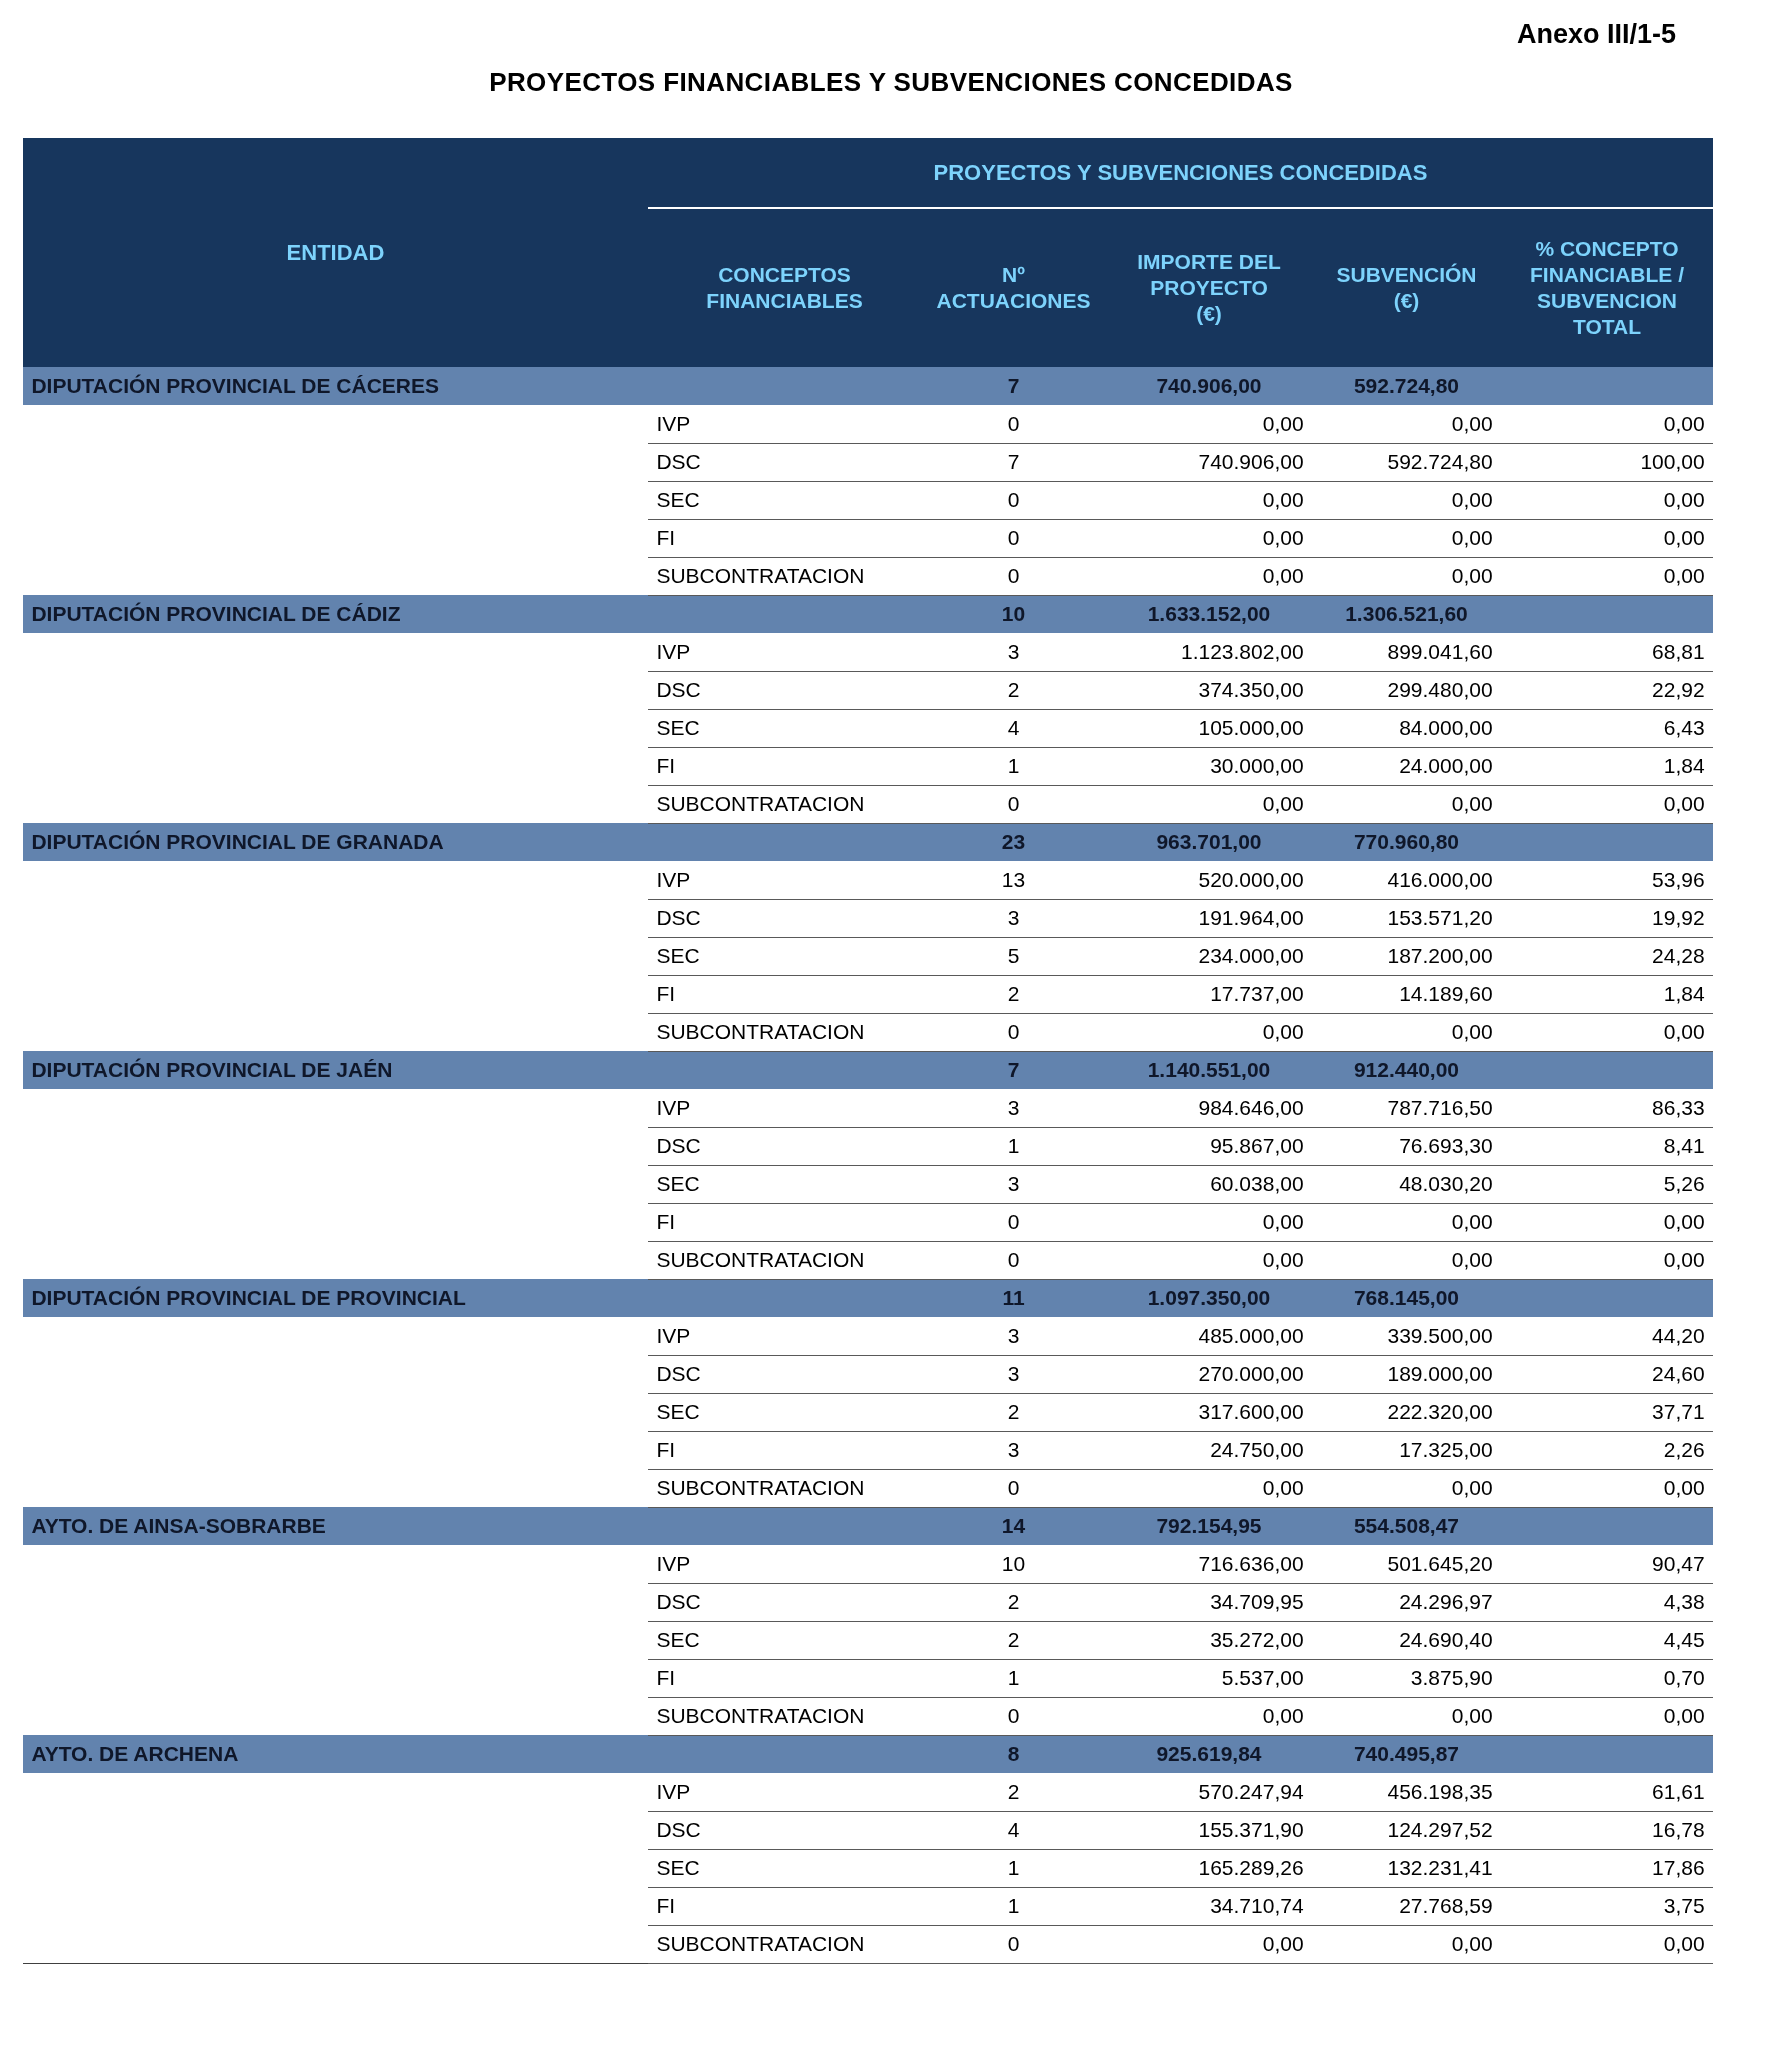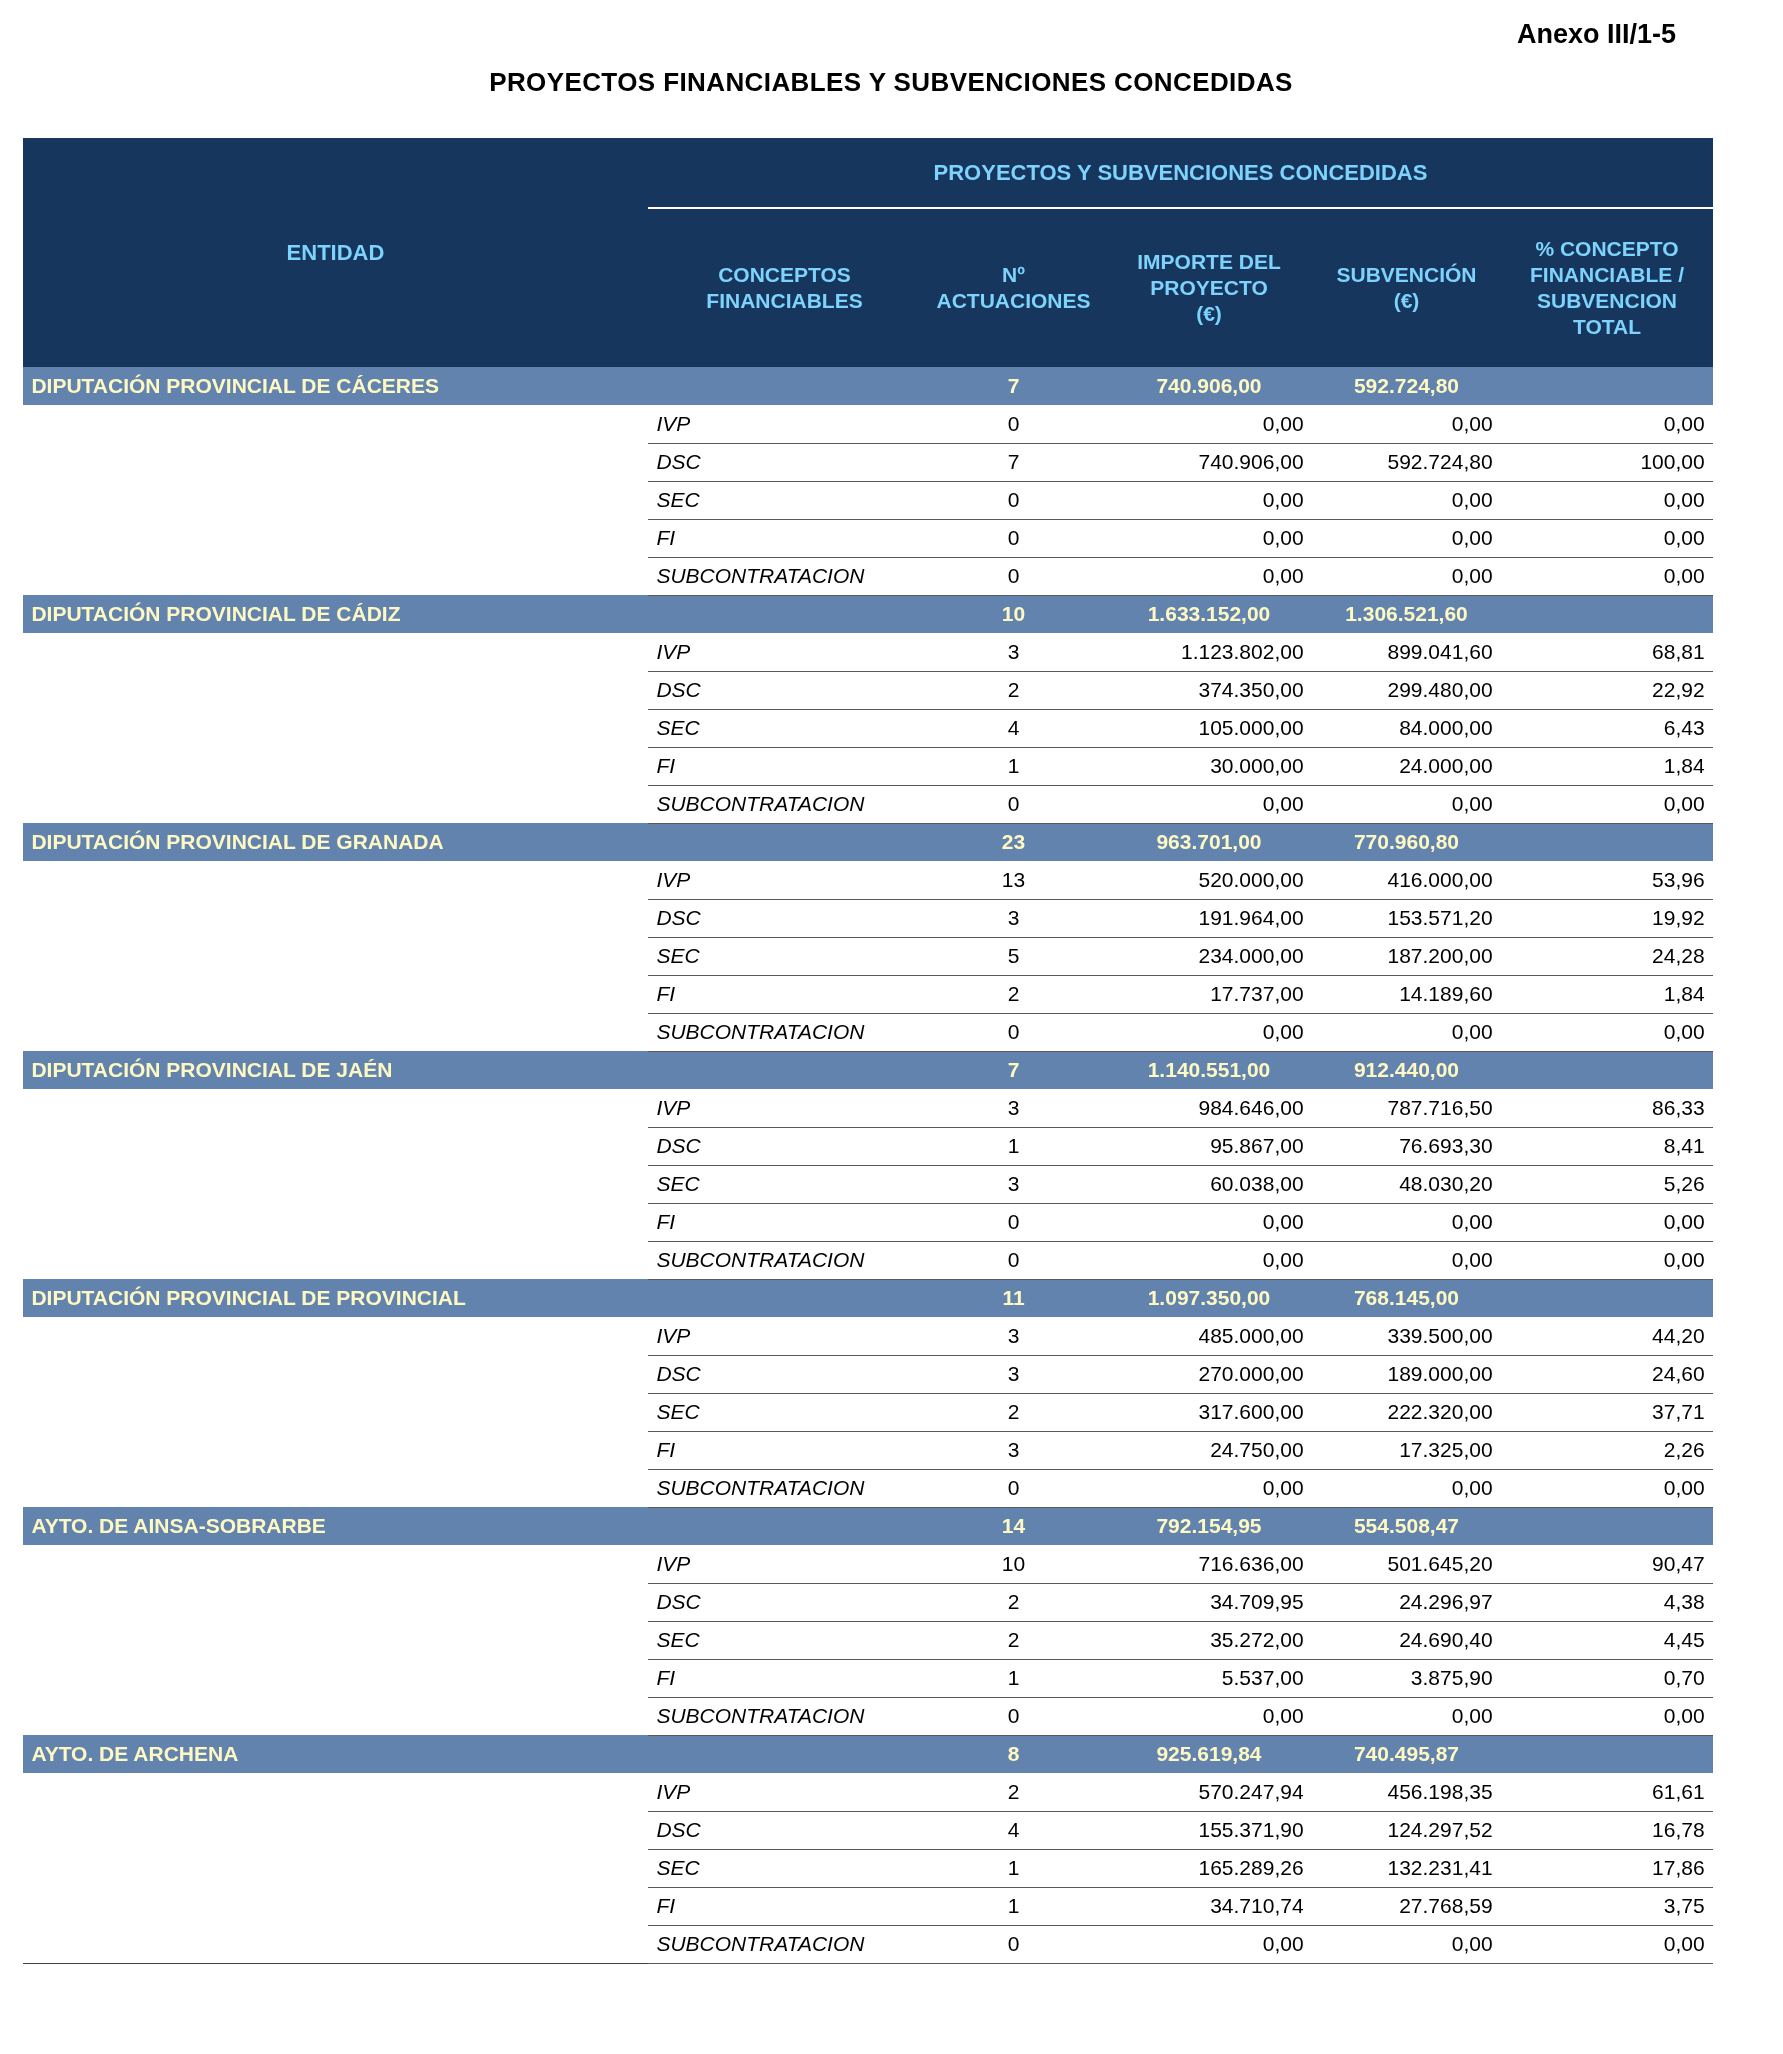--- a/index.html
+++ b/index.html
@@ -76,33 +76,33 @@
   }
 
   tbody td{
     height:38px;
     font-size:21px;
     vertical-align:middle;
     padding:1.7px 8.4px;
   }
   tr.entity-row td{
     background:var(--blue);
-    color:#fef9c3;
+    color:#0f172a;
     font-weight:bold;
   }
   tr.detail-row td{
     background:#ffffff;
     color:#000000;
     border-bottom:0.8px solid var(--line);
   }
   tr.detail-row td.c-ent{
     border-bottom:0;
   }
   td.c-ent{text-align:left;}
-  td.c-con{text-align:left;font-style:italic;}
+  td.c-con{text-align:left;}
   td.c-act{text-align:center;}
   td.c-imp, td.c-sub, td.c-pct{text-align:right;}
   td.t-c{text-align:center;}
 </style>
 </head>
 <body>
 
 <div class="page">
 
   <div class="annex">Anexo III/1-5</div>

